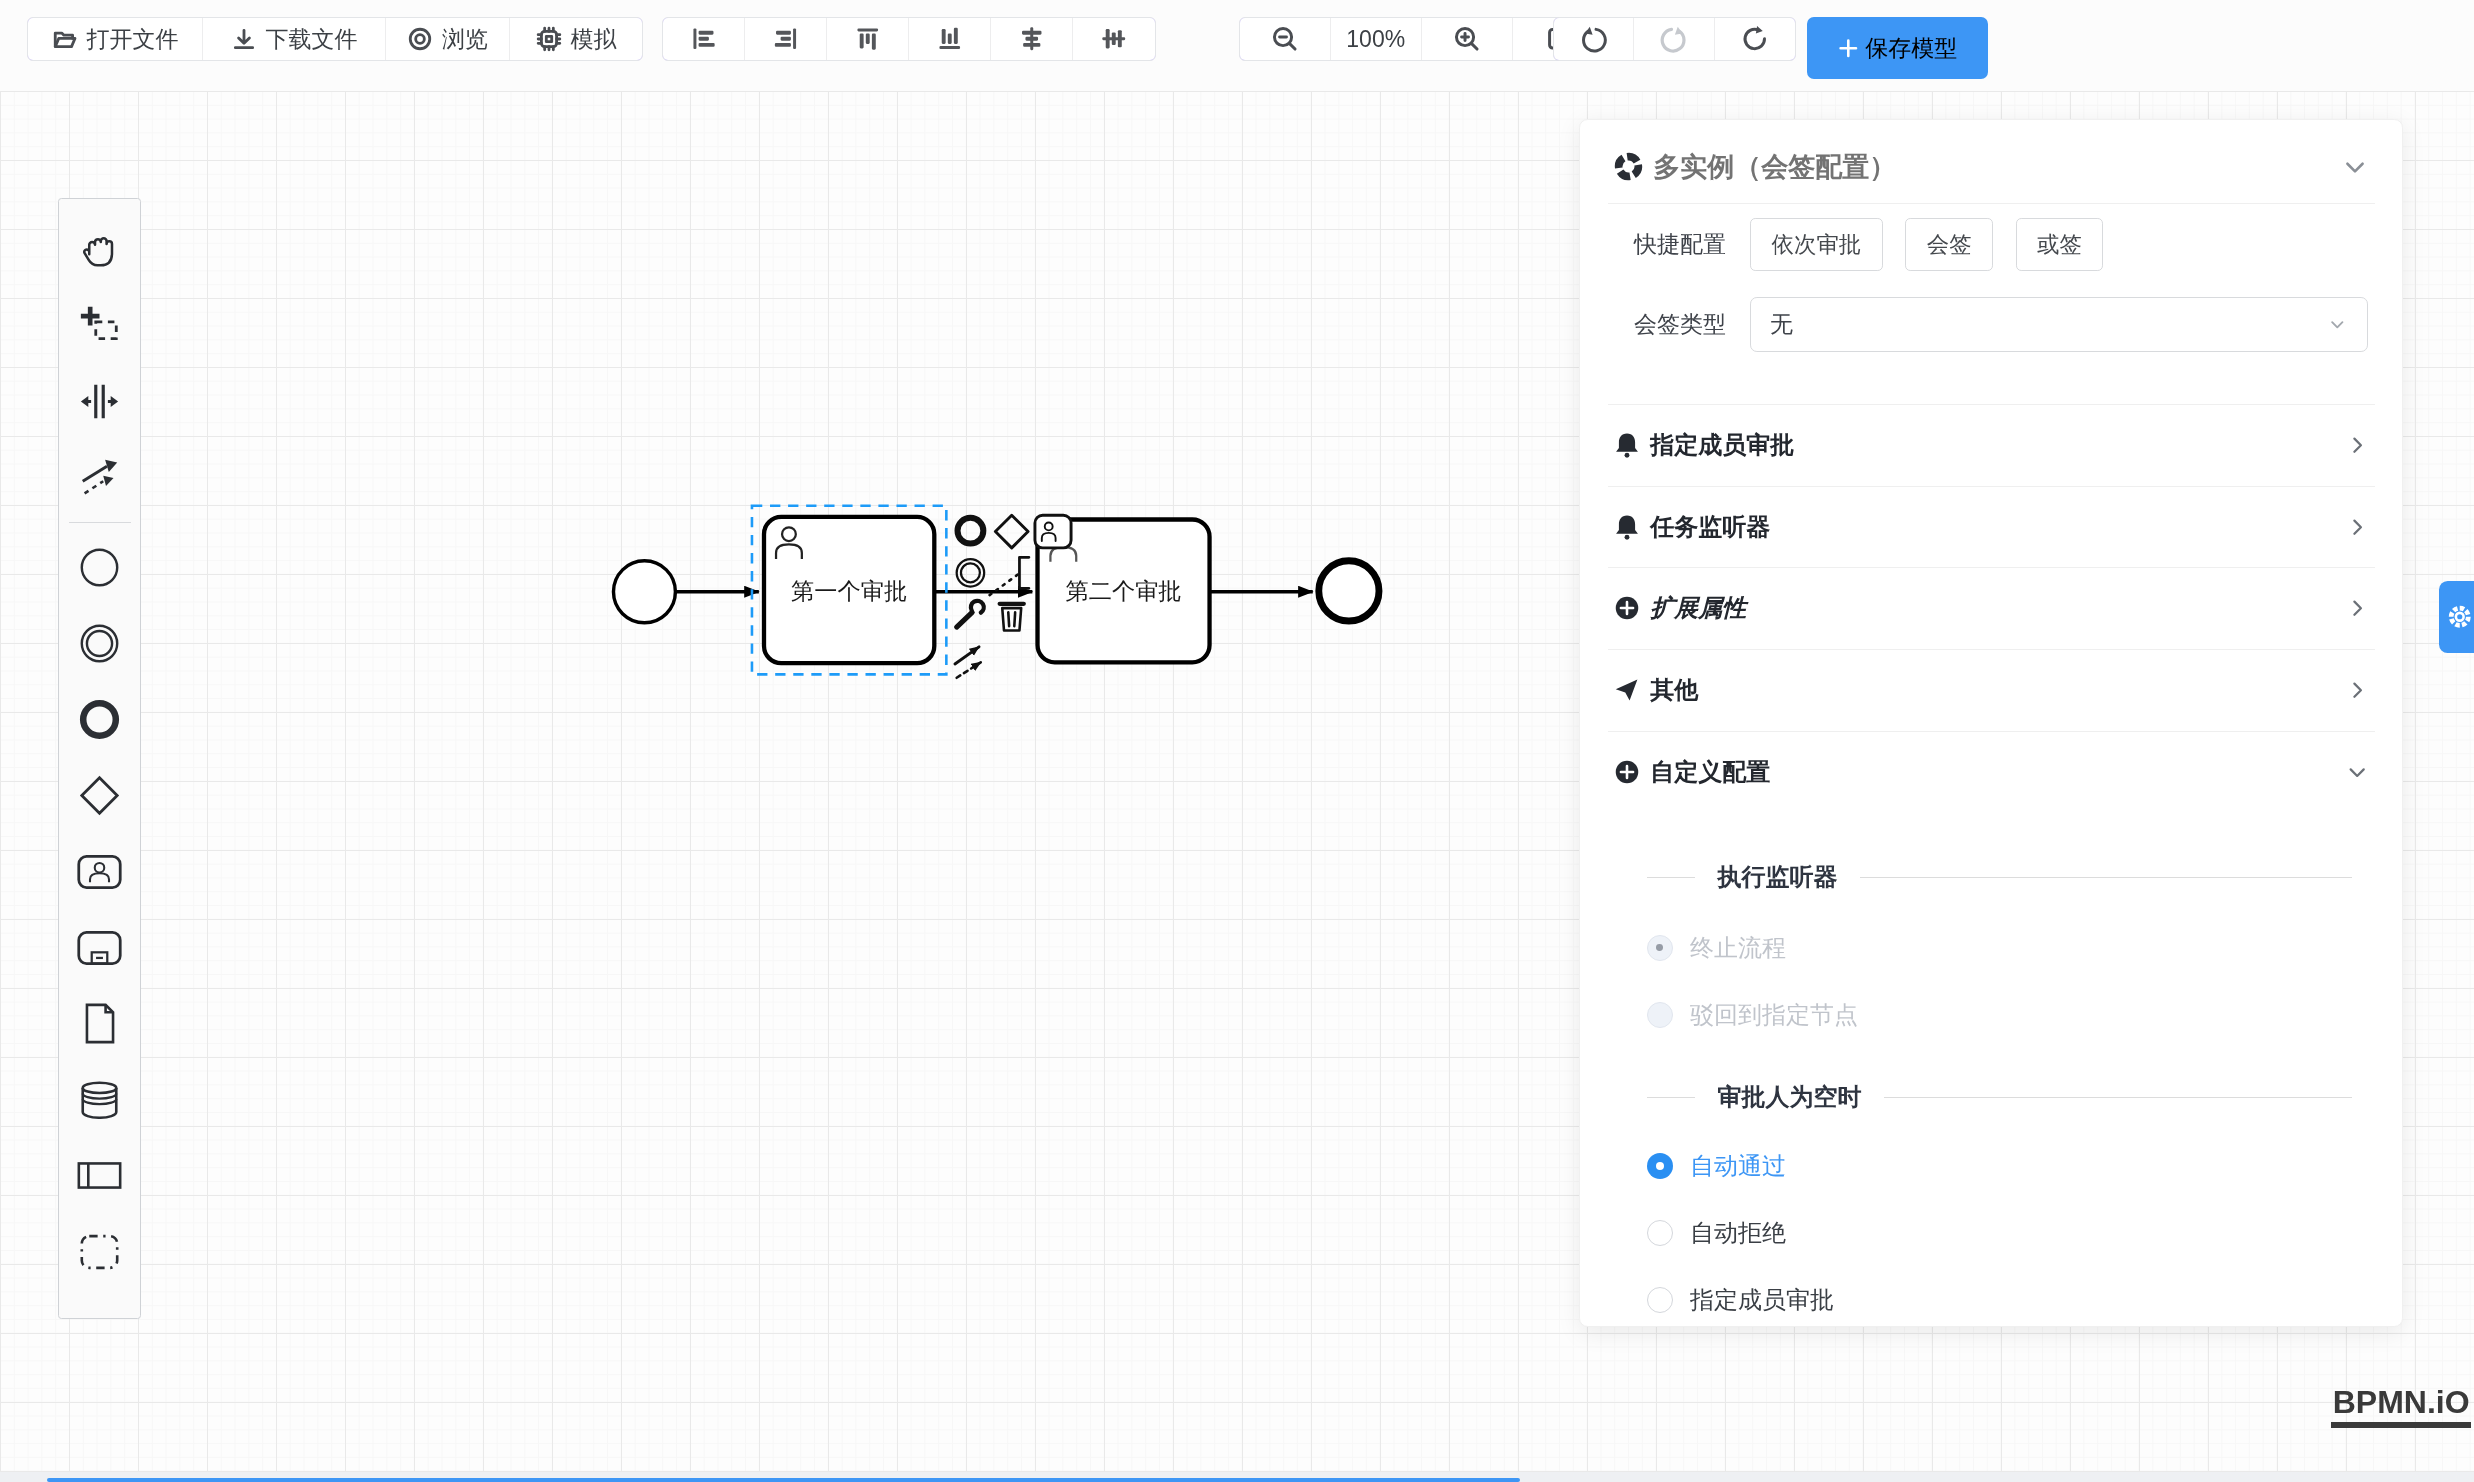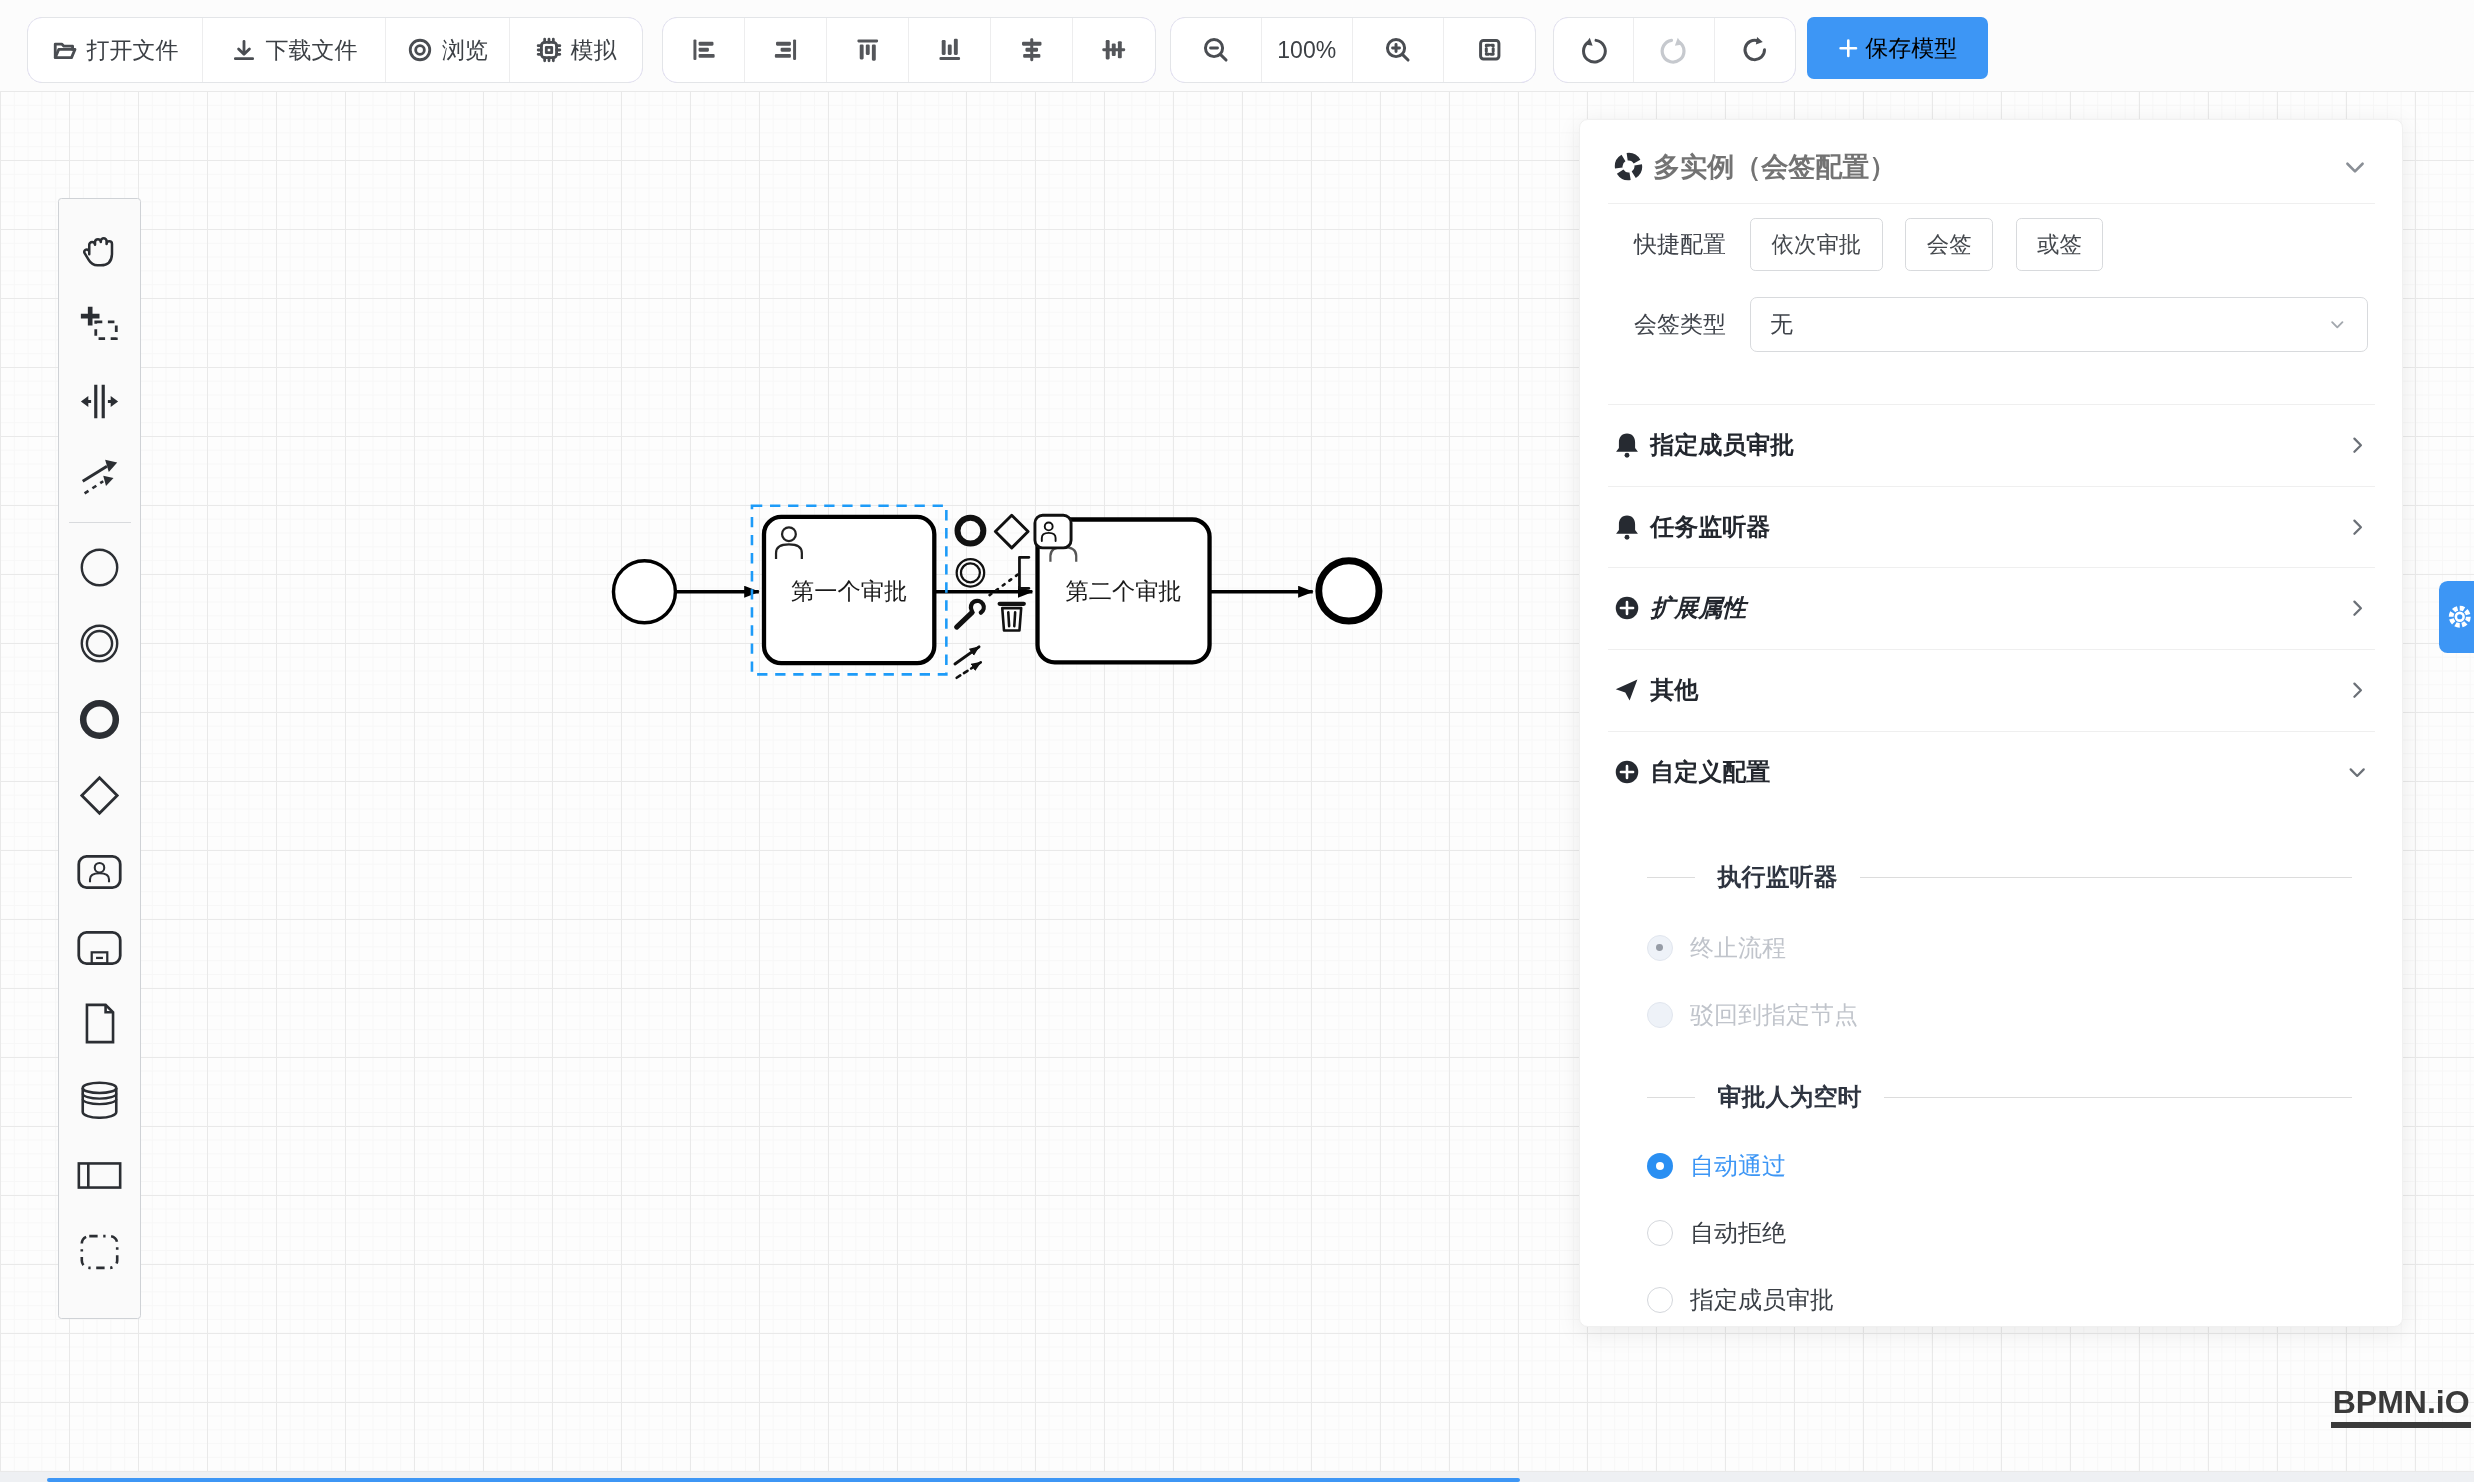--- a/index.html
+++ b/index.html
@@ -14,22 +14,22 @@
     background-image:
       linear-gradient(#e9e9e9 0.9px, transparent 0.9px),
       linear-gradient(90deg,#e9e9e9 0.9px, transparent 0.9px),
       linear-gradient(#f7f7f7 0.9px, transparent 0.9px),
       linear-gradient(90deg,#f7f7f7 0.9px, transparent 0.9px);
     background-size:69px 69px,69px 69px,13.8px 13.8px,13.8px 13.8px;
   }
 
   
   .topbar { position:absolute; left:0; top:0; width:2475px; height:91px; background:#fcfcfc; }
-  .tgroup { position:absolute; top:17px; height:66px; display:flex; background:#c4b5fd;
-    border:0.9px solid #e3e5e8; border-radius:15px; overflow:hidden; }
+  .tgroup { position:absolute; top:17px; height:44px; display:flex; background:#c4b5fd;
+    border:0.9px solid #e3e5e8; border-radius:6px; overflow:hidden; }
   .tbtn { display:flex; align-items:center; justify-content:center; gap:8.6px;
     border-right:0.9px solid #ededee; color:#3c4045; font-size:23px; cursor:pointer; background:#fff; }
   .tbtn:last-child { border-right:none; }
   .tbtn svg { flex:none; }
   .icon-stroke { stroke:#4a4d52; fill:none; stroke-width:2.6; stroke-linecap:round; stroke-linejoin:round; }
   .save-btn { position:absolute; left:1807px; top:17px; width:181px; height:62px;
     background:#3d96f5; border-radius:6.9px; color:#000000; font-size:23px;
     display:flex; align-items:center; justify-content:center; gap:6.9px; cursor:pointer; }
 
   
@@ -250,21 +250,21 @@
       <div class="tbtn" style="width:82px;">
         <svg width="27.5" height="27.5" viewBox="0 0 24 24" fill="#54565a">
           <rect x="2" y="10.7" width="20" height="2.6" rx="1"></rect>
             <rect x="5" y="3.5" width="3.4" height="17" rx="1"></rect>
           <rect x="10.3" y="6.5" width="3.4" height="11" rx="1"></rect>
             <rect x="15.6" y="4.5" width="3.4" height="15" rx="1"></rect>
         </svg>
       </div>
     </div>
 
-    <div class="tgroup" style="left:1170px; width:366px;">
+    <div class="tgroup" style="left:1239px; width:366px;">
       <div class="tbtn" style="width:91px;">
         <svg width="27.5" height="27.5" viewBox="0 0 24 24">
           <circle class="icon-stroke" cx="10.5" cy="10.5" r="7.5"></circle>
           <path class="icon-stroke" d="M16,16 l5,5 M7.5,10.5 h6"></path>
         </svg>
       </div>
       <div class="tbtn" style="width:92px;">
         <span>100%</span>
       </div>
       <div class="tbtn" style="width:91px;">

